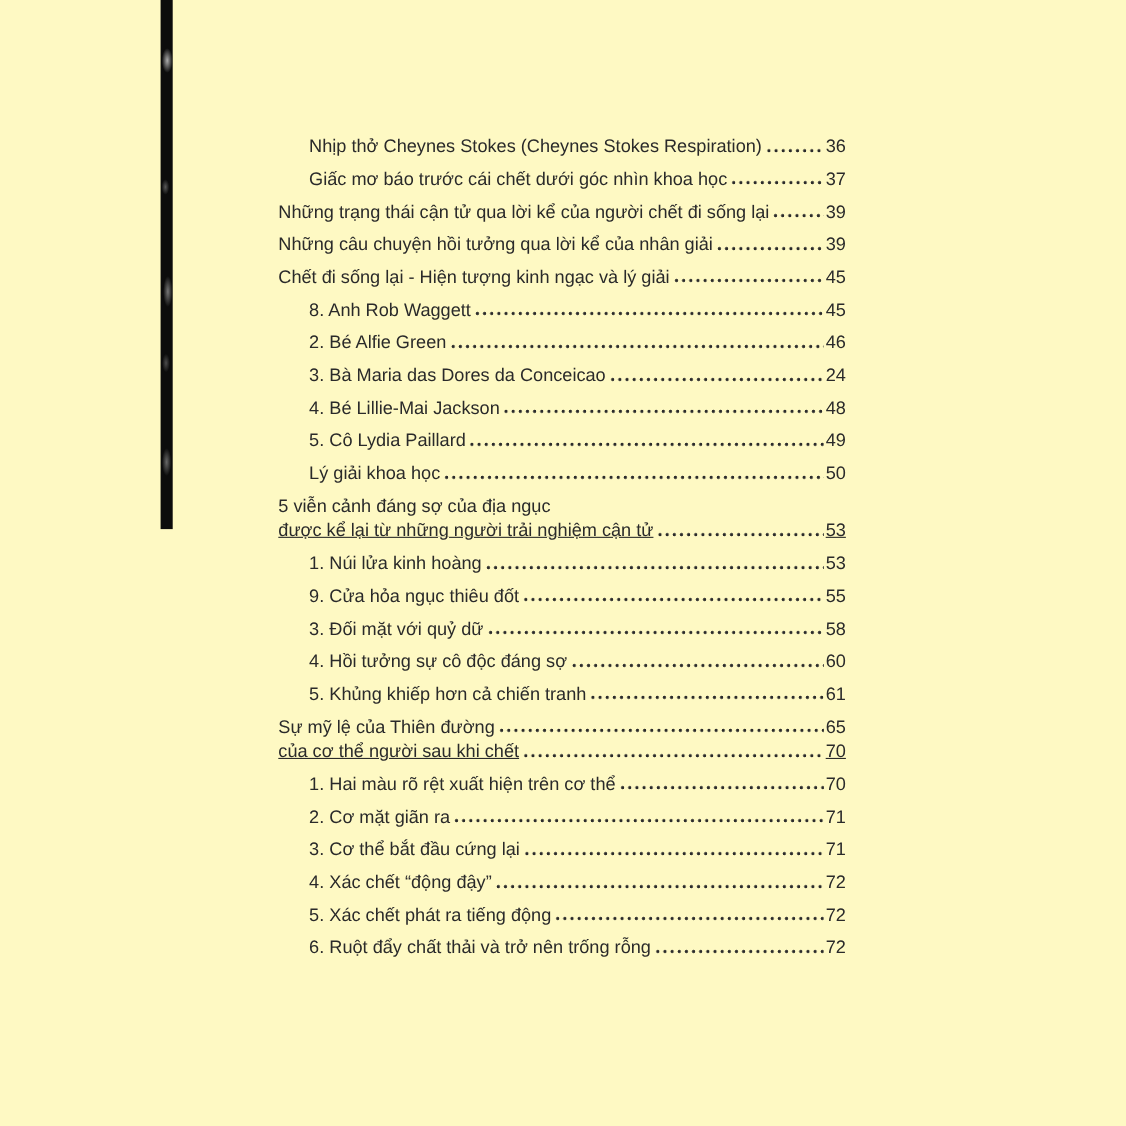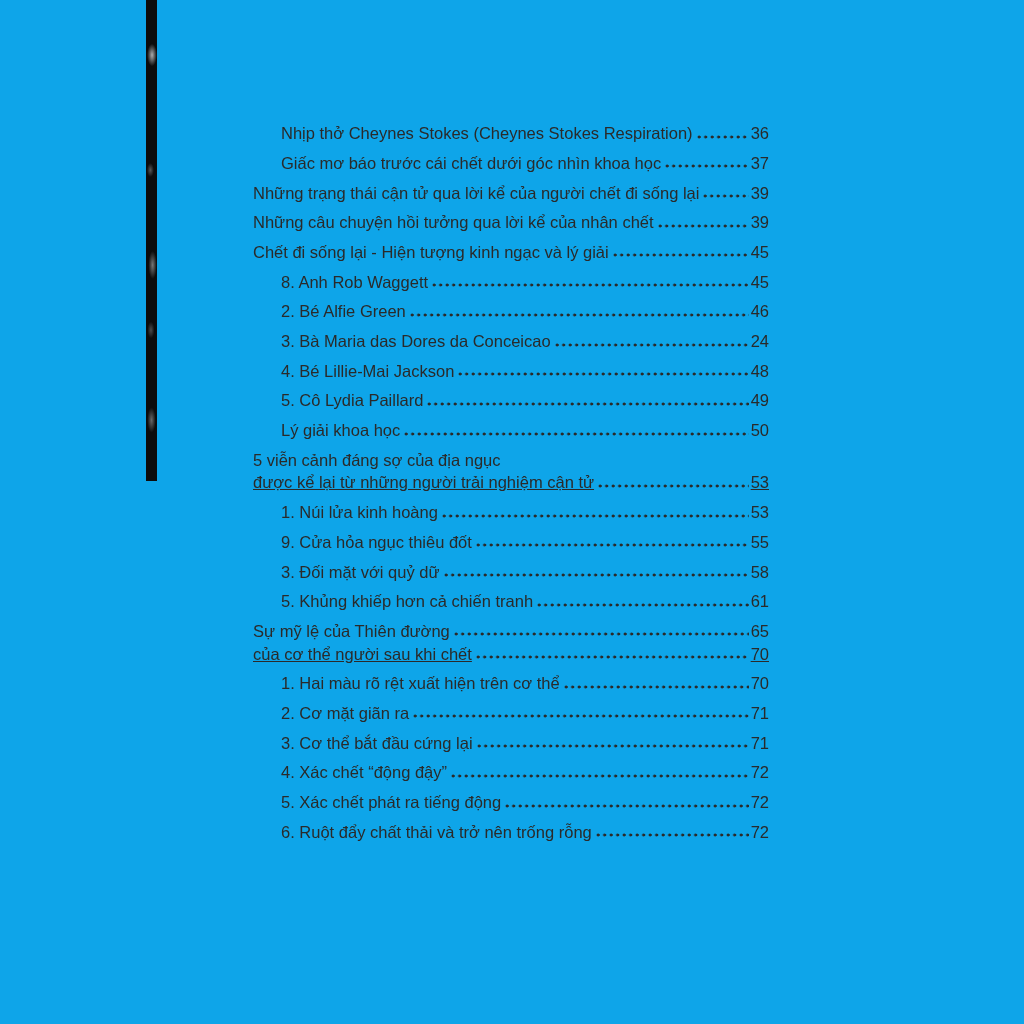--- a/index.html
+++ b/index.html
@@ -5,21 +5,21 @@
   html, body {
     margin: 0;
     padding: 0;
     background: #ffffff;
     font-family: "Liberation Sans", "DejaVu Sans", sans-serif;
   }
   .page {
     position: relative;
     width: 1024px;
     height: 1024px;
-    background: #0ea5e9;
+    background: #fef9c3;
     overflow: hidden;
   }
   
   .spine {
     position: absolute;
     left: 146px;
     top: 0;
     width: 11px;
     height: 481px;
     background: #0c0c0c;
@@ -80,21 +80,21 @@
     <span class="label">Giấc mơ báo trước cái chết dưới góc nhìn khoa học</span>
     <span class="dots"></span>
     <span class="pagenum">37</span>
   </div>
       <div class="row indent-0">
     <span class="label">Những trạng thái cận tử qua lời kể của người chết đi sống lại</span>
     <span class="dots"></span>
     <span class="pagenum">39</span>
   </div>
       <div class="row indent-0">
-    <span class="label">Những câu chuyện hồi tưởng qua lời kể của nhân chết</span>
+    <span class="label">Những câu chuyện hồi tưởng qua lời kể của nhân giải</span>
     <span class="dots"></span>
     <span class="pagenum">39</span>
   </div>
       <div class="row indent-0">
     <span class="label">Chết đi sống lại - Hiện tượng kinh ngạc và lý giải</span>
     <span class="dots"></span>
     <span class="pagenum">45</span>
   </div>
       <div class="row indent-1">
     <span class="label">8. Anh Rob Waggett</span>
@@ -142,20 +142,25 @@
   </div>
       <div class="row indent-1">
     <span class="label">9. Cửa hỏa ngục thiêu đốt</span>
     <span class="dots"></span>
     <span class="pagenum">55</span>
   </div>
       <div class="row indent-1">
     <span class="label">3. Đối mặt với quỷ dữ</span>
     <span class="dots"></span>
     <span class="pagenum">58</span>
+  </div>
+      <div class="row indent-1">
+    <span class="label">4. Hồi tưởng sự cô độc đáng sợ</span>
+    <span class="dots"></span>
+    <span class="pagenum">60</span>
   </div>
       <div class="row indent-1">
     <span class="label">5. Khủng khiếp hơn cả chiến tranh</span>
     <span class="dots"></span>
     <span class="pagenum">61</span>
   </div>
       <div class="row indent-0">
     <span class="label">Sự mỹ lệ của Thiên đường</span>
     <span class="dots"></span>
     <span class="pagenum">65</span>

